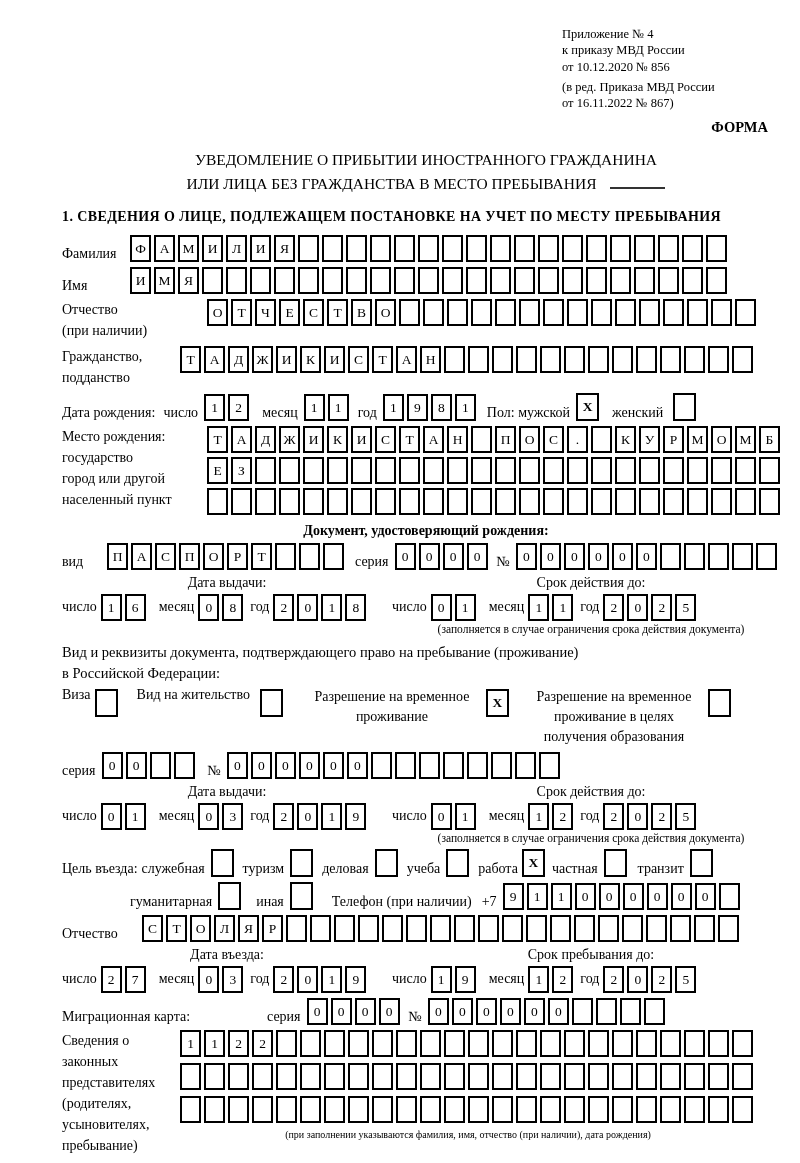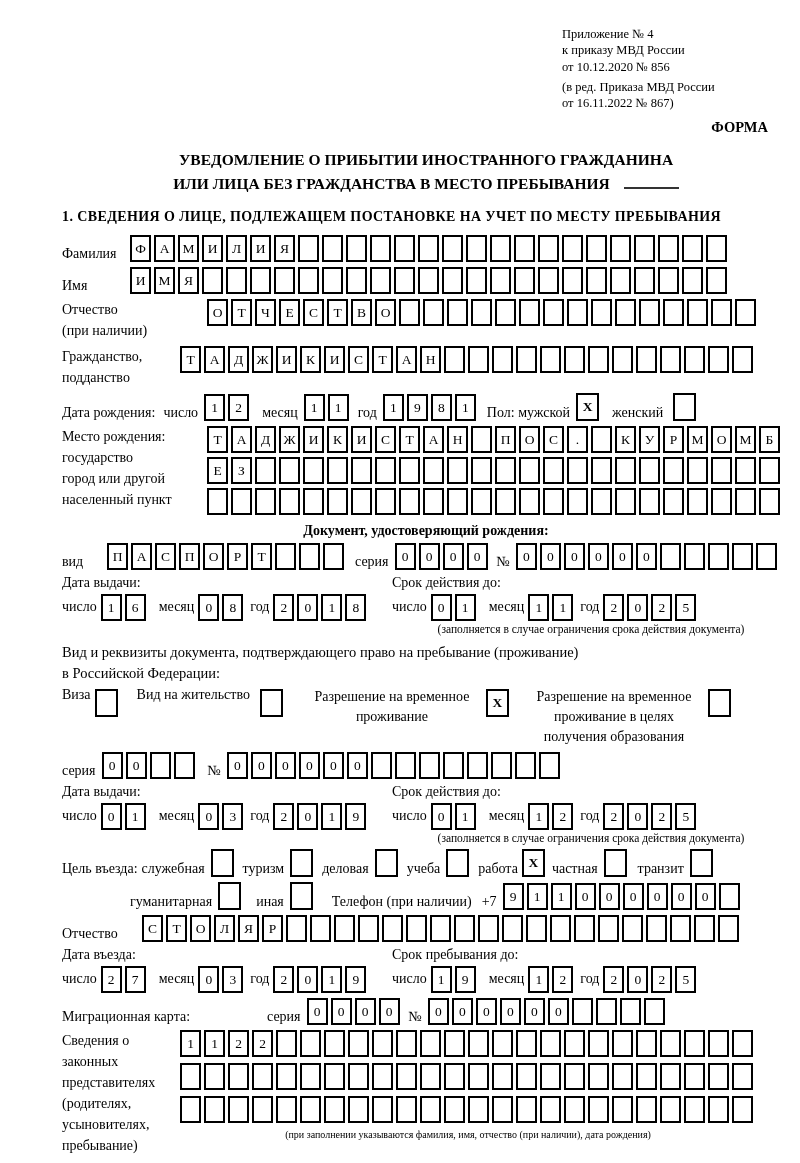--- a/index.html
+++ b/index.html
@@ -4,21 +4,21 @@
 <style>
   html,body{margin:0;padding:0;background:#fff;}
   .page{
     width:800px;height:1163px;box-sizing:border-box;
     padding:26px 10px 0 62px;overflow:hidden;position:relative;
     font-family:"Liberation Serif","DejaVu Serif",serif;color:#000;background:#fff;
   }
   .hdr{margin-left:500px;font-size:12.5px;line-height:1.3;width:250px;}
   .hdr2{margin-top:4px;}
   .forma{margin-top:8px;text-align:right;padding-right:22px;font-weight:bold;font-size:14.5px;}
-  .title{margin-top:12px;text-align:center;font-weight:bold;font-size:15.5px;line-height:1.5;}
+  .title{margin-top:12px;text-align:center;font-weight:normal;font-size:15.5px;line-height:1.5;}
   .blank{display:inline-block;width:55px;border-bottom:2px solid #333;margin-left:14px;height:14px;vertical-align:baseline;}
   .sec{margin-top:14px;font-weight:bold;font-size:14px;letter-spacing:.4px;}
   .row{display:flex;align-items:flex-end;margin-top:5px;font-size:14px;}
   .row.top{align-items:flex-start;}
   .lbl{flex:none;}
   .w68{width:68px;} .w118{width:118px;} .w145{width:145px;} .w45{width:45px;}
   .ml4{margin-left:4px;} .ml6{margin-left:6px;} .ml8{margin-left:8px;} .ml10{margin-left:10px;}
   .ml12{margin-left:12px;} .ml16{margin-left:16px;} .ml20{margin-left:20px;} .ml55{margin-left:55px;}
   .mr4{margin-right:4px;} .mr6{margin-right:6px;} .mr8{margin-right:8px;} .mr10{margin-right:10px;}
   .cells{display:inline-flex;flex:none;}
@@ -28,21 +28,21 @@
     font-size:13.5px;line-height:1;background:#fff;
   }
   .cb{width:19px;height:24px;font-weight:bold;}
   .stack .cells{margin-bottom:4px;display:flex;}
   .multiline div{line-height:20px;}
   .lblcol div{line-height:21px;}
   .dochead{margin-top:4px;text-align:center;font-weight:bold;font-size:14px;}
   .datecols{display:flex;margin-top:5px;}
   .datecol-l{width:330px;flex:none;}
   .datecol-r{flex:1;}
-  .dhead{font-size:14px;margin-bottom:3px;}
+  .dhead{text-align:center;font-size:14px;margin-bottom:3px;}
   .dateline{display:flex;align-items:center;font-size:14px;}
   .note{font-size:11.5px;text-align:center;margin-top:2px;}
   .intro{margin-top:7px;font-size:14.5px;line-height:1.45;}
   .opts{display:flex;align-items:flex-start;margin-top:3px;font-size:14px;}
   .opt{display:flex;align-items:flex-start;}
   .opt .cell{margin-top:2px;}
   .center{text-align:center;}
   .plabel{flex:none;}
   .repwrap{display:flex;align-items:flex-start;margin-top:5px;font-size:14px;}
   .repcells .cells{display:flex;margin-bottom:6px;}

